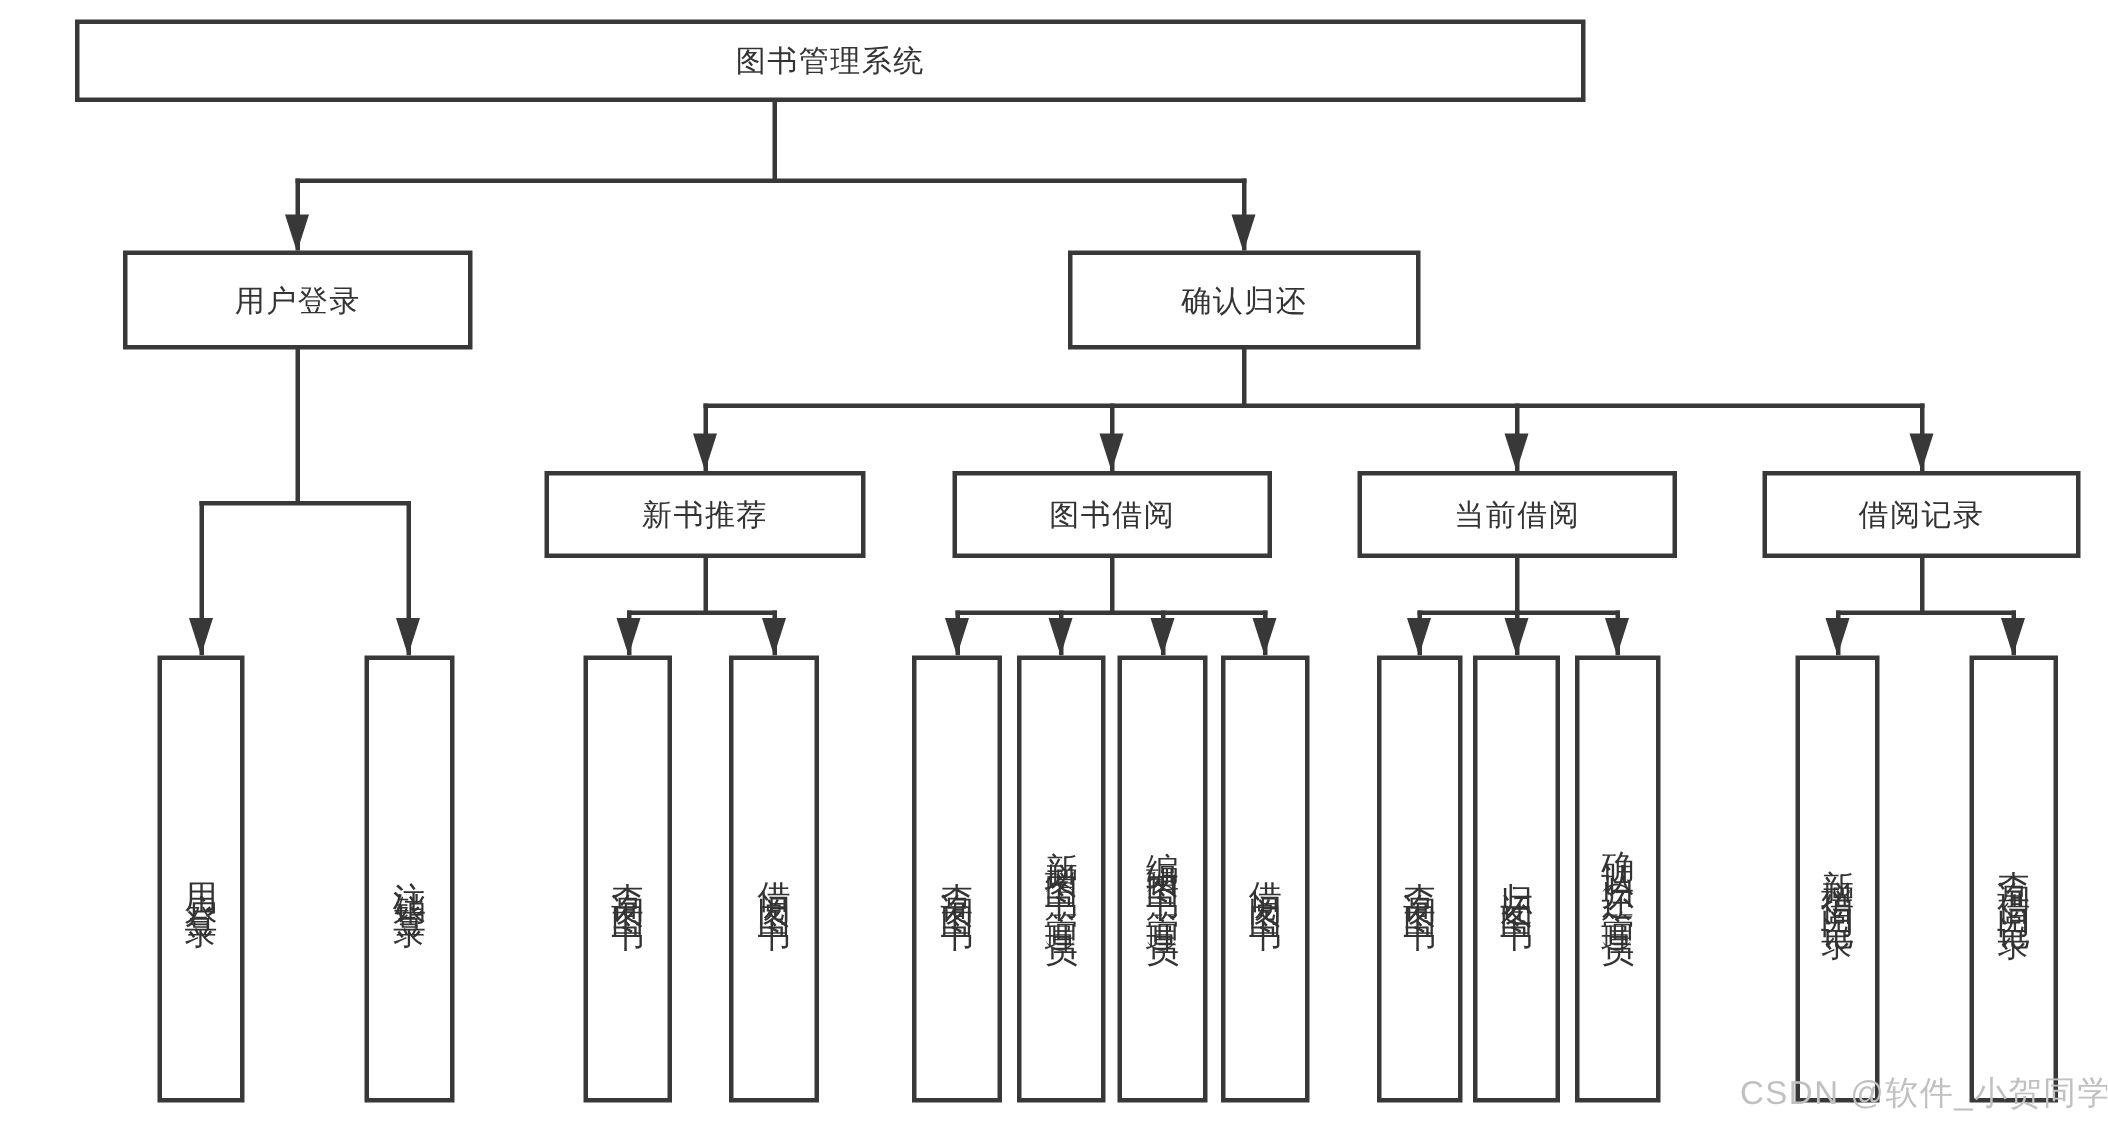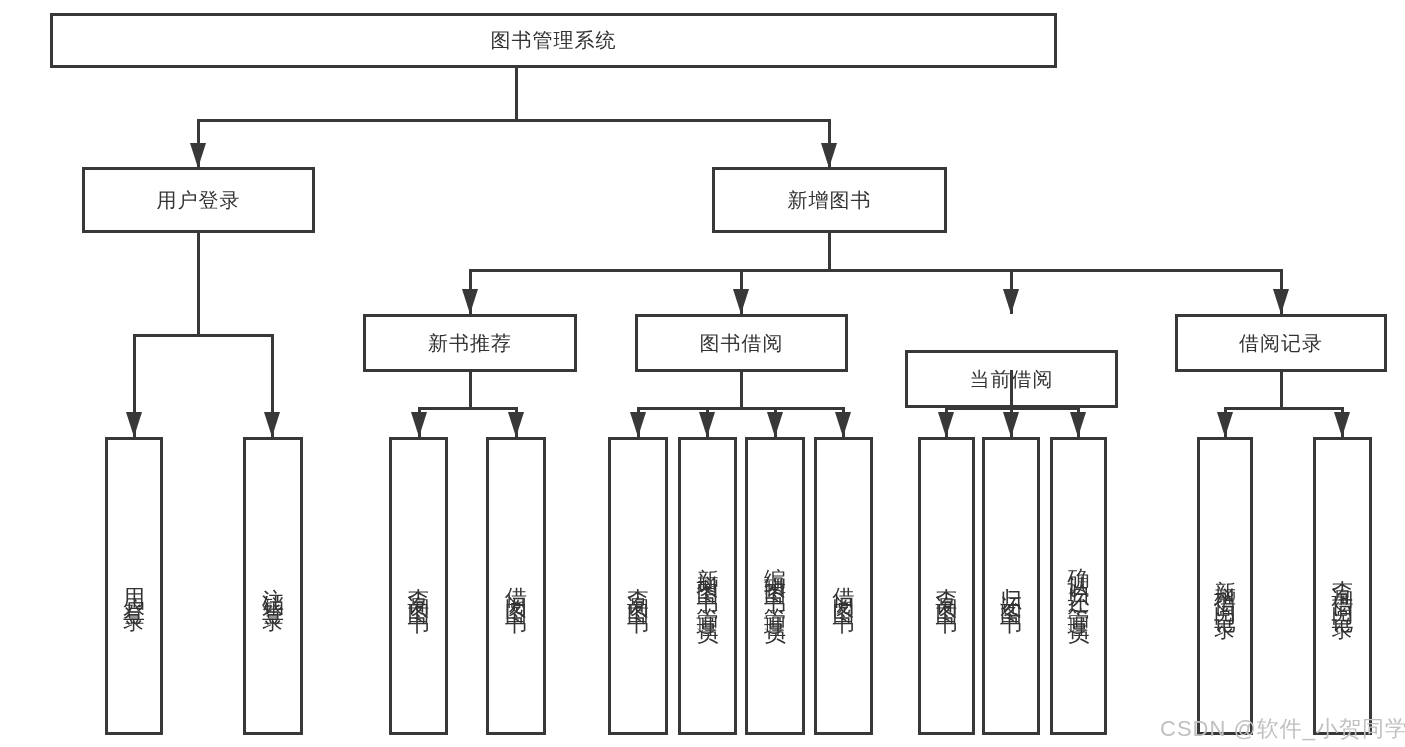--- a/index.html
+++ b/index.html
@@ -66,21 +66,21 @@
   <div class="box" style="left:13px;top:13px;width:1007px;height:55px;margin-left:37px;">图书管理系统</div>
 
   <div class="vline" style="left:515px;top:66px;height:55px;"></div>
   <div class="hline" style="left:197px;top:119px;width:634px;"></div>
   <div class="vline" style="left:197px;top:119px;height:49px;"></div>
   <div class="ahead" style="left:190px;top:143px;"></div>
   <div class="vline" style="left:828px;top:119px;height:49px;"></div>
   <div class="ahead" style="left:821px;top:143px;"></div>
 
   <div class="box" style="left:82px;top:167px;width:233px;height:66px;">用户登录</div>
-  <div class="box" style="left:712px;top:167px;width:235px;height:66px;">新增图书</div>
+  <div class="box" style="left:712px;top:167px;width:235px;height:66px;">确认归还</div>
 
   <div class="vline" style="left:197px;top:231px;height:105px;"></div>
   <div class="hline" style="left:133px;top:334px;width:141px;"></div>
   <div class="vline" style="left:133px;top:334px;height:103px;"></div>
   <div class="ahead" style="left:126px;top:412px;"></div>
   <div class="vline" style="left:271px;top:334px;height:103px;"></div>
   <div class="ahead" style="left:264px;top:412px;"></div>
 
   <div class="vline" style="left:828px;top:231px;height:41px;"></div>
   <div class="hline" style="left:469px;top:269px;width:814px;"></div>
@@ -88,21 +88,21 @@
   <div class="ahead" style="left:462px;top:289px;"></div>
   <div class="vline" style="left:740px;top:269px;height:45px;"></div>
   <div class="ahead" style="left:733px;top:289px;"></div>
   <div class="vline" style="left:1010px;top:269px;height:45px;"></div>
   <div class="ahead" style="left:1003px;top:289px;"></div>
   <div class="vline" style="left:1280px;top:269px;height:45px;"></div>
   <div class="ahead" style="left:1273px;top:289px;"></div>
 
   <div class="box" style="left:635px;top:314px;width:213px;height:58px;">图书借阅</div>
   <div class="box" style="left:363px;top:314px;width:214px;height:58px;">新书推荐</div>
-  <div class="box" style="left:905px;top:314px;width:213px;height:58px;margin-top:36px;">当前借阅</div>
+  <div class="box" style="left:905px;top:314px;width:213px;height:58px;">当前借阅</div>
   <div class="box" style="left:1175px;top:314px;width:212px;height:58px;">借阅记录</div>
 
   <div class="vline" style="left:469px;top:370px;height:40px;"></div>
   <div class="hline" style="left:418px;top:407px;width:100px;"></div>
   <div class="vline" style="left:418px;top:407px;height:30px;"></div>
   <div class="ahead" style="left:411px;top:412px;"></div>
   <div class="vline" style="left:515px;top:407px;height:30px;"></div>
   <div class="ahead" style="left:508px;top:412px;"></div>
 
   <div class="vline" style="left:740px;top:370px;height:40px;"></div>

